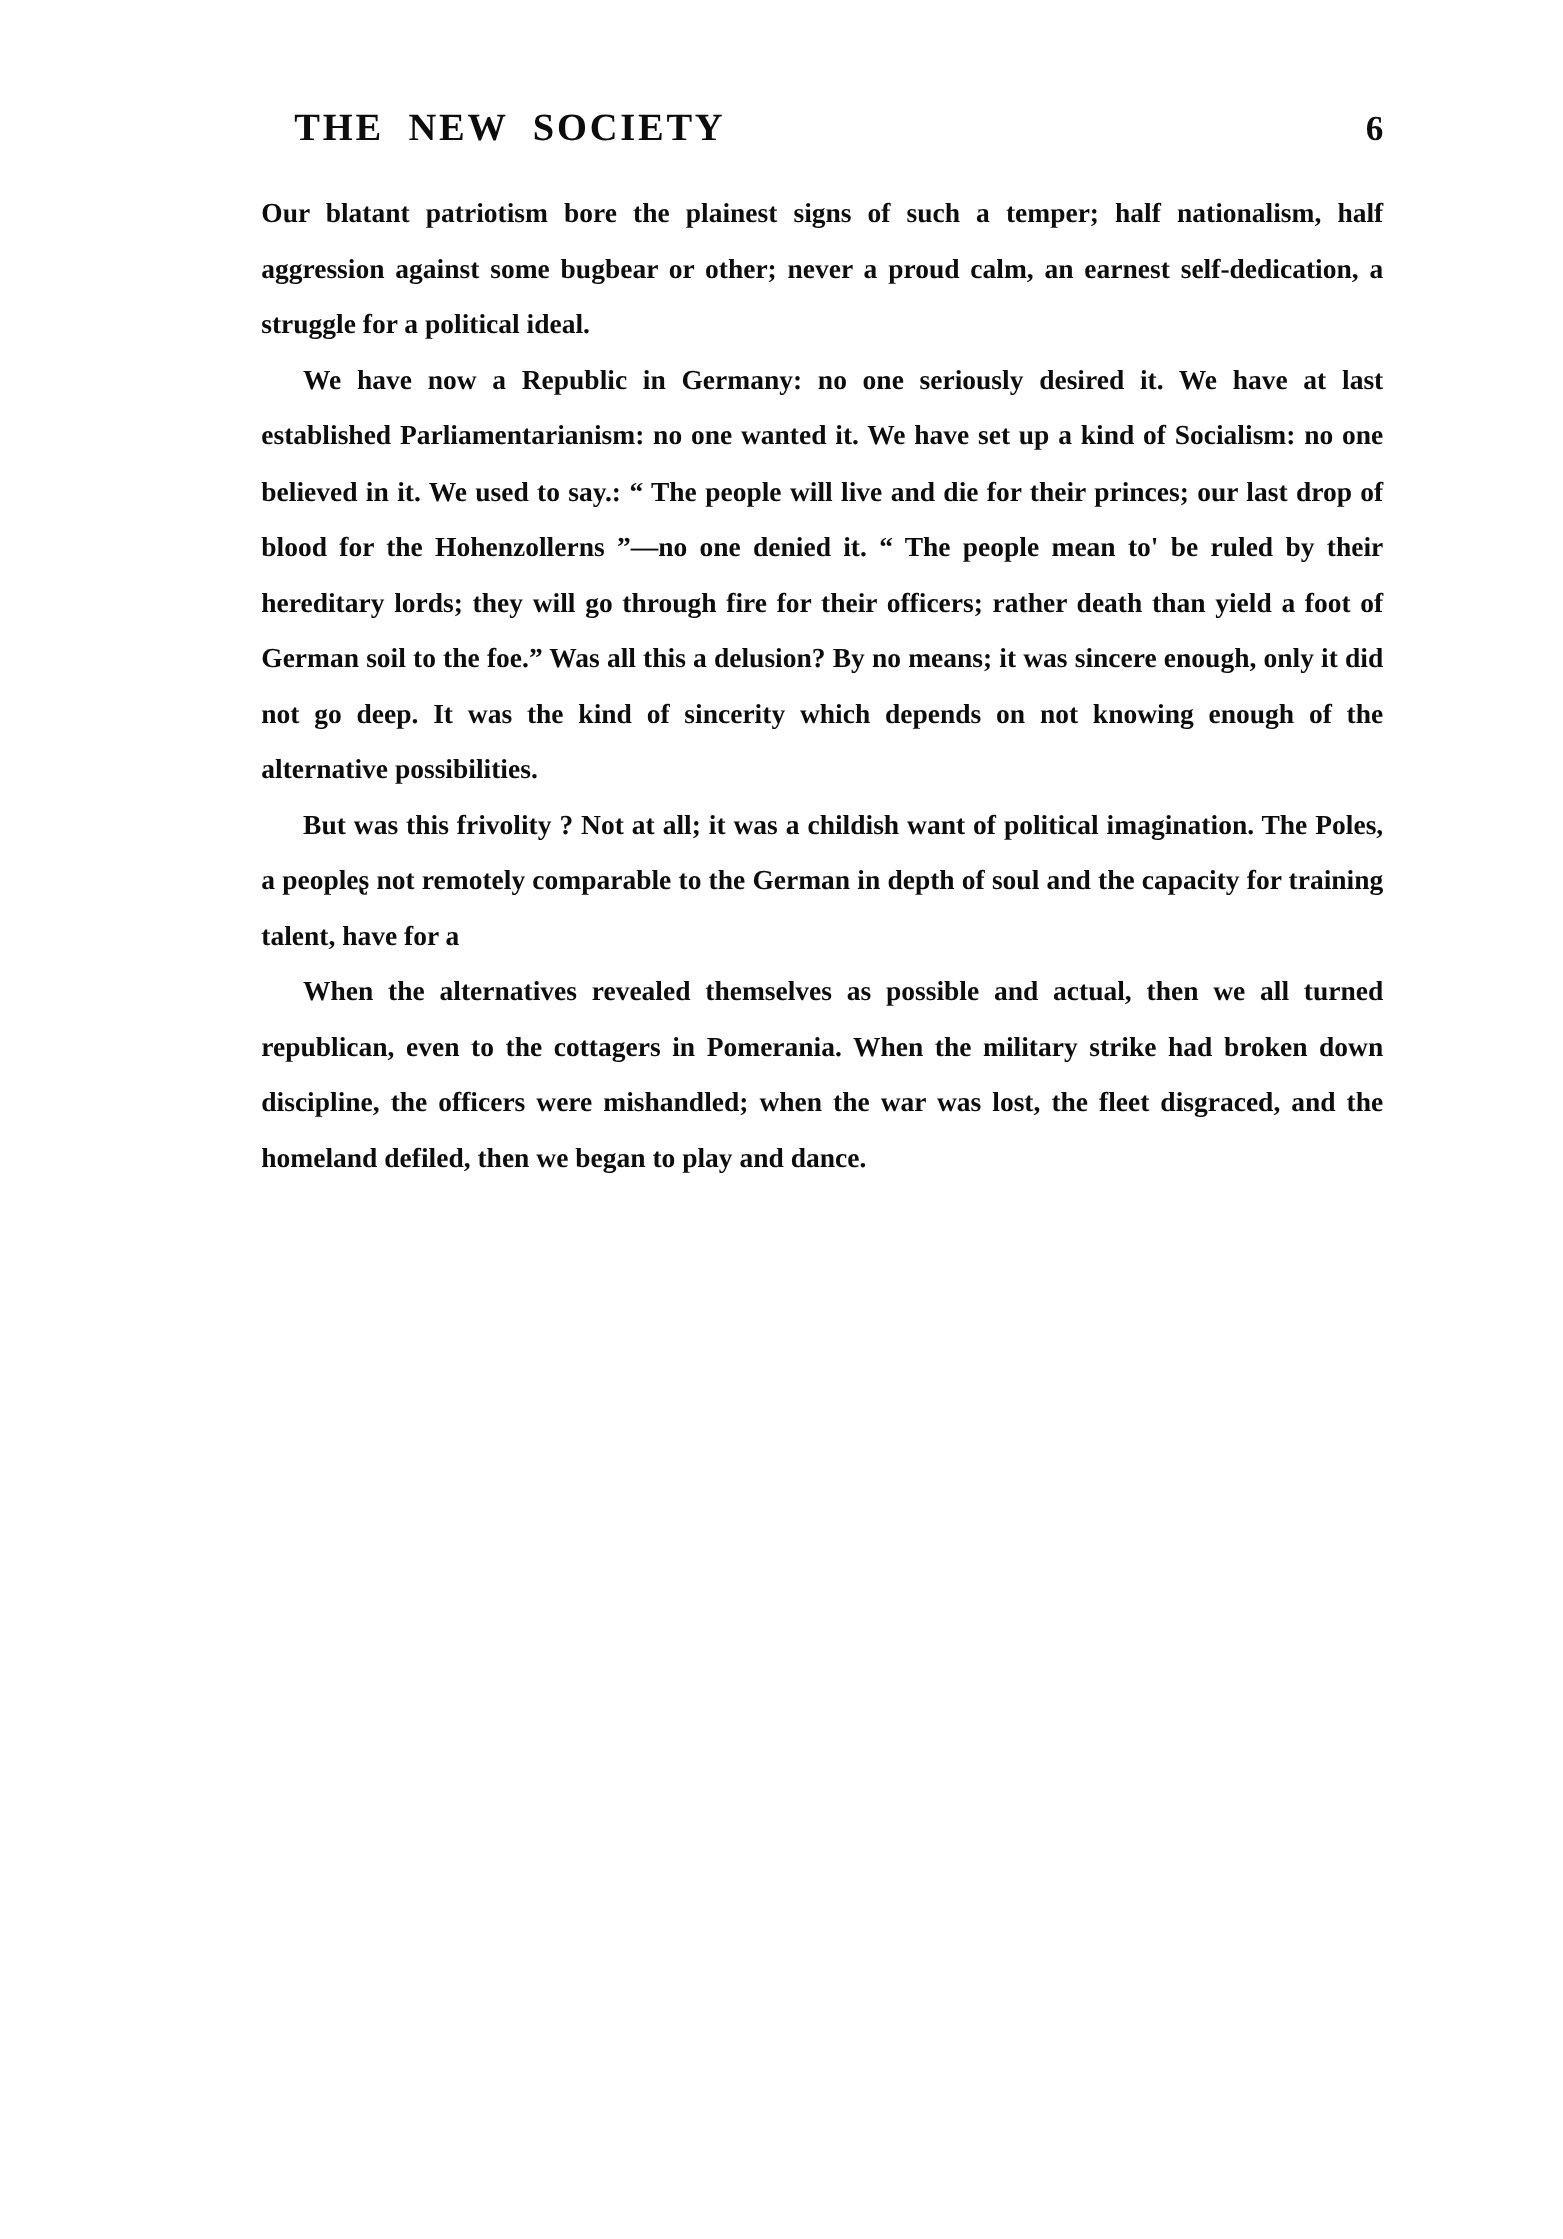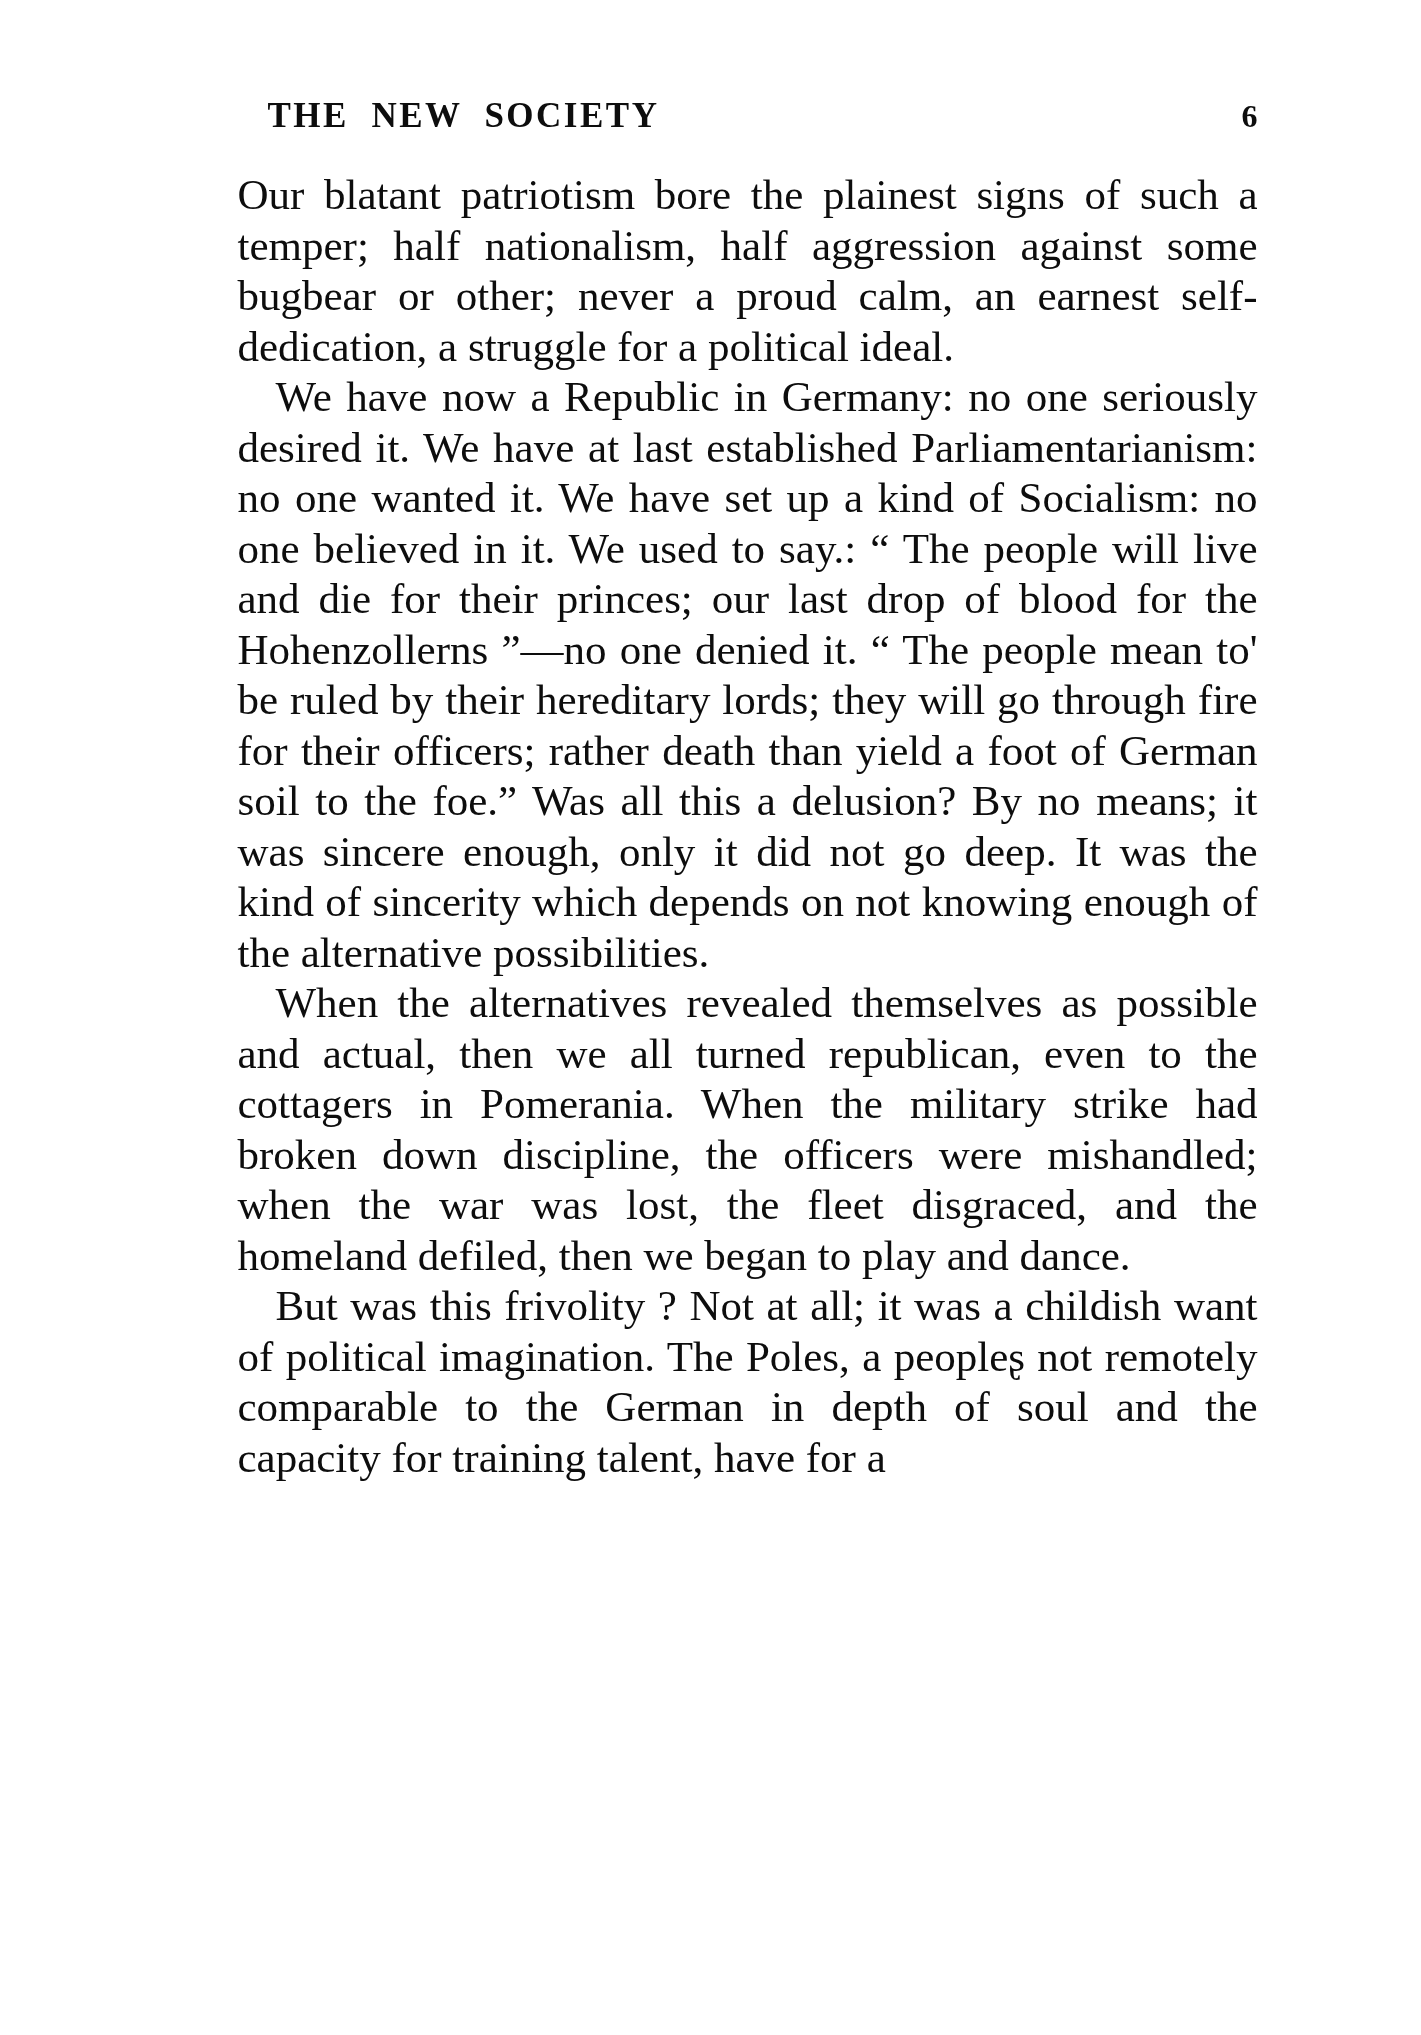--- a/index.html
+++ b/index.html
@@ -36,27 +36,27 @@
     white-space: pre;
     margin-left: 30px;
   }
   .head-folio {
     font-size: 32px;
     font-weight: bold;
     letter-spacing: 0px;
   }
   .body-text p {
     margin: 0;
-    font-size: 43px;
+    font-size: 25px;
     line-height: 50.5px;
     text-align: justify;
     text-justify: inter-word;
     -webkit-hyphens: none;
     hyphens: none;
-    font-weight: 400;
+    font-weight: 700;
   }
   .body-text p.indent {
     text-indent: 38px;
   }
   .body-text p + p {
     margin-top: 0px;
   }
 </style>
 </head>
 <body>
@@ -65,18 +65,18 @@
   <div class="content">
 
     <div class="running-head">
       <div class="head-title">THE  NEW  SOCIETY</div>
       <div class="head-folio">6</div>
     </div>
 
     <div class="body-text">
       <p>Our blatant patriotism bore the plainest signs of such a temper; half nationalism, half aggression against some bugbear or other; never a proud calm, an earnest self-dedication, a struggle for a political ideal.</p>
       <p class="indent">We have now a Republic in Germany: no one seriously desired it. We have at last established Parliamentarianism: no one wanted it. We have set up a kind of Socialism: no one believed in it. We used to say.: “ The people will live and die for their princes; our last drop of blood for the Hohenzollerns ”—no one denied it.  “ The people mean to' be ruled by their hereditary lords; they will go through fire for their officers; rather death than yield a foot of German soil to the foe.”   Was all this a delusion?  By no means; it was sincere enough, only it did not go deep.   It was the kind of sincerity which depends on not knowing enough of the alternative possibilities.</p>
+      <p class="indent">But was this frivolity ?   Not at all; it was a childish want of political imagination.  The Poles, a peopleʂ not remotely comparable to the German in depth of soul and the capacity for training talent, have for a</p>
       <p class="indent">When the alternatives revealed themselves as possible and actual, then we all turned republican, even to the cottagers in Pomerania. When the military strike had broken down discipline, the officers were mishandled; when the war was lost, the fleet disgraced, and the homeland defiled, then we began to play and dance.</p>
-      <p class="indent">But was this frivolity ?   Not at all; it was a childish want of political imagination.  The Poles, a peopleʂ not remotely comparable to the German in depth of soul and the capacity for training talent, have for a</p>
     </div>
 
   </div>
 </div>
 
 </body></html>

